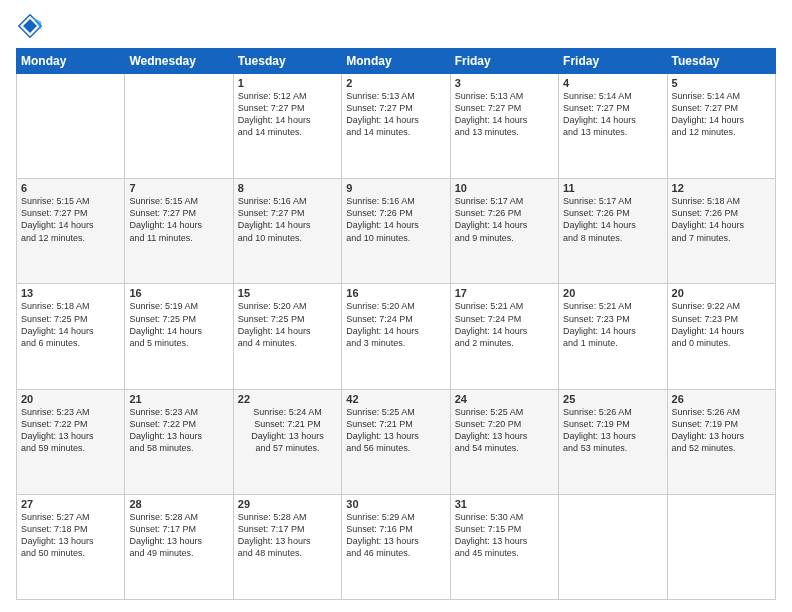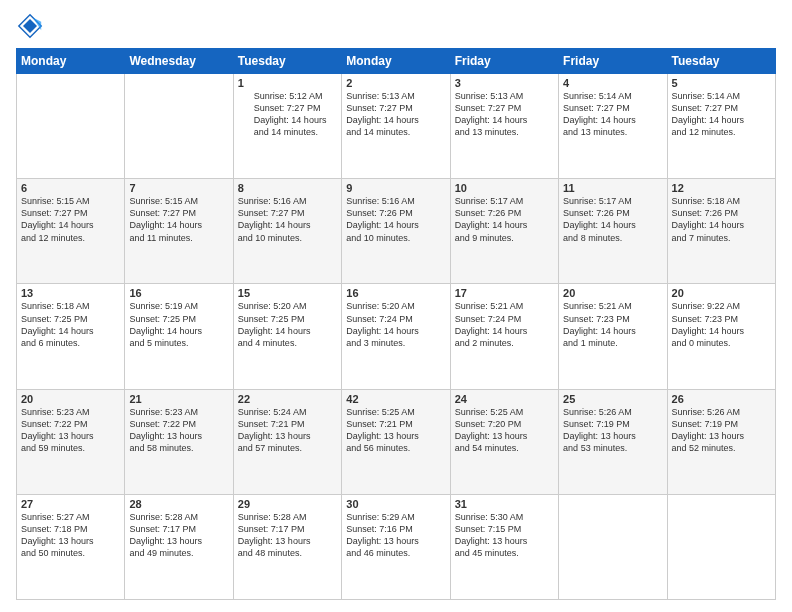--- a/index.html
+++ b/index.html
@@ -129,21 +129,21 @@
           <th>Friday</th>
           <th>Tuesday</th>
         </tr>
     </thead>
     <tbody id="calendar-body">
     <tr>
           <td class="empty-cell"></td>
           <td class="empty-cell"></td>
           <td>
             <span class="day-number">1</span>
-            <div class="day-info" style="white-space: pre-line; margin-left: 16px;">Sunrise: 5:12 AM
+            <div class="day-info" style="white-space: pre-line;">Sunrise: 5:12 AM
 Sunset: 7:27 PM
 Daylight: 14 hours
 and 14 minutes.</div>
           </td>
           <td>
             <span class="day-number">2</span>
             <div class="day-info" style="white-space: pre-line;">Sunrise: 5:13 AM
 Sunset: 7:27 PM
 Daylight: 14 hours
 and 14 minutes.</div>
@@ -282,21 +282,21 @@
           </td>
           <td>
             <span class="day-number">21</span>
             <div class="day-info" style="white-space: pre-line;">Sunrise: 5:23 AM
 Sunset: 7:22 PM
 Daylight: 13 hours
 and 58 minutes.</div>
           </td>
           <td>
             <span class="day-number">22</span>
-            <div class="day-info" style="white-space: pre-line;">Sunrise: 5:24 AM
+            <div class="day-info" style="white-space: pre-line; text-align: center;">Sunrise: 5:24 AM
 Sunset: 7:21 PM
 Daylight: 13 hours
 and 57 minutes.</div>
           </td>
           <td>
             <span class="day-number">42</span>
             <div class="day-info" style="white-space: pre-line;">Sunrise: 5:25 AM
 Sunset: 7:21 PM
 Daylight: 13 hours
 and 56 minutes.</div>

